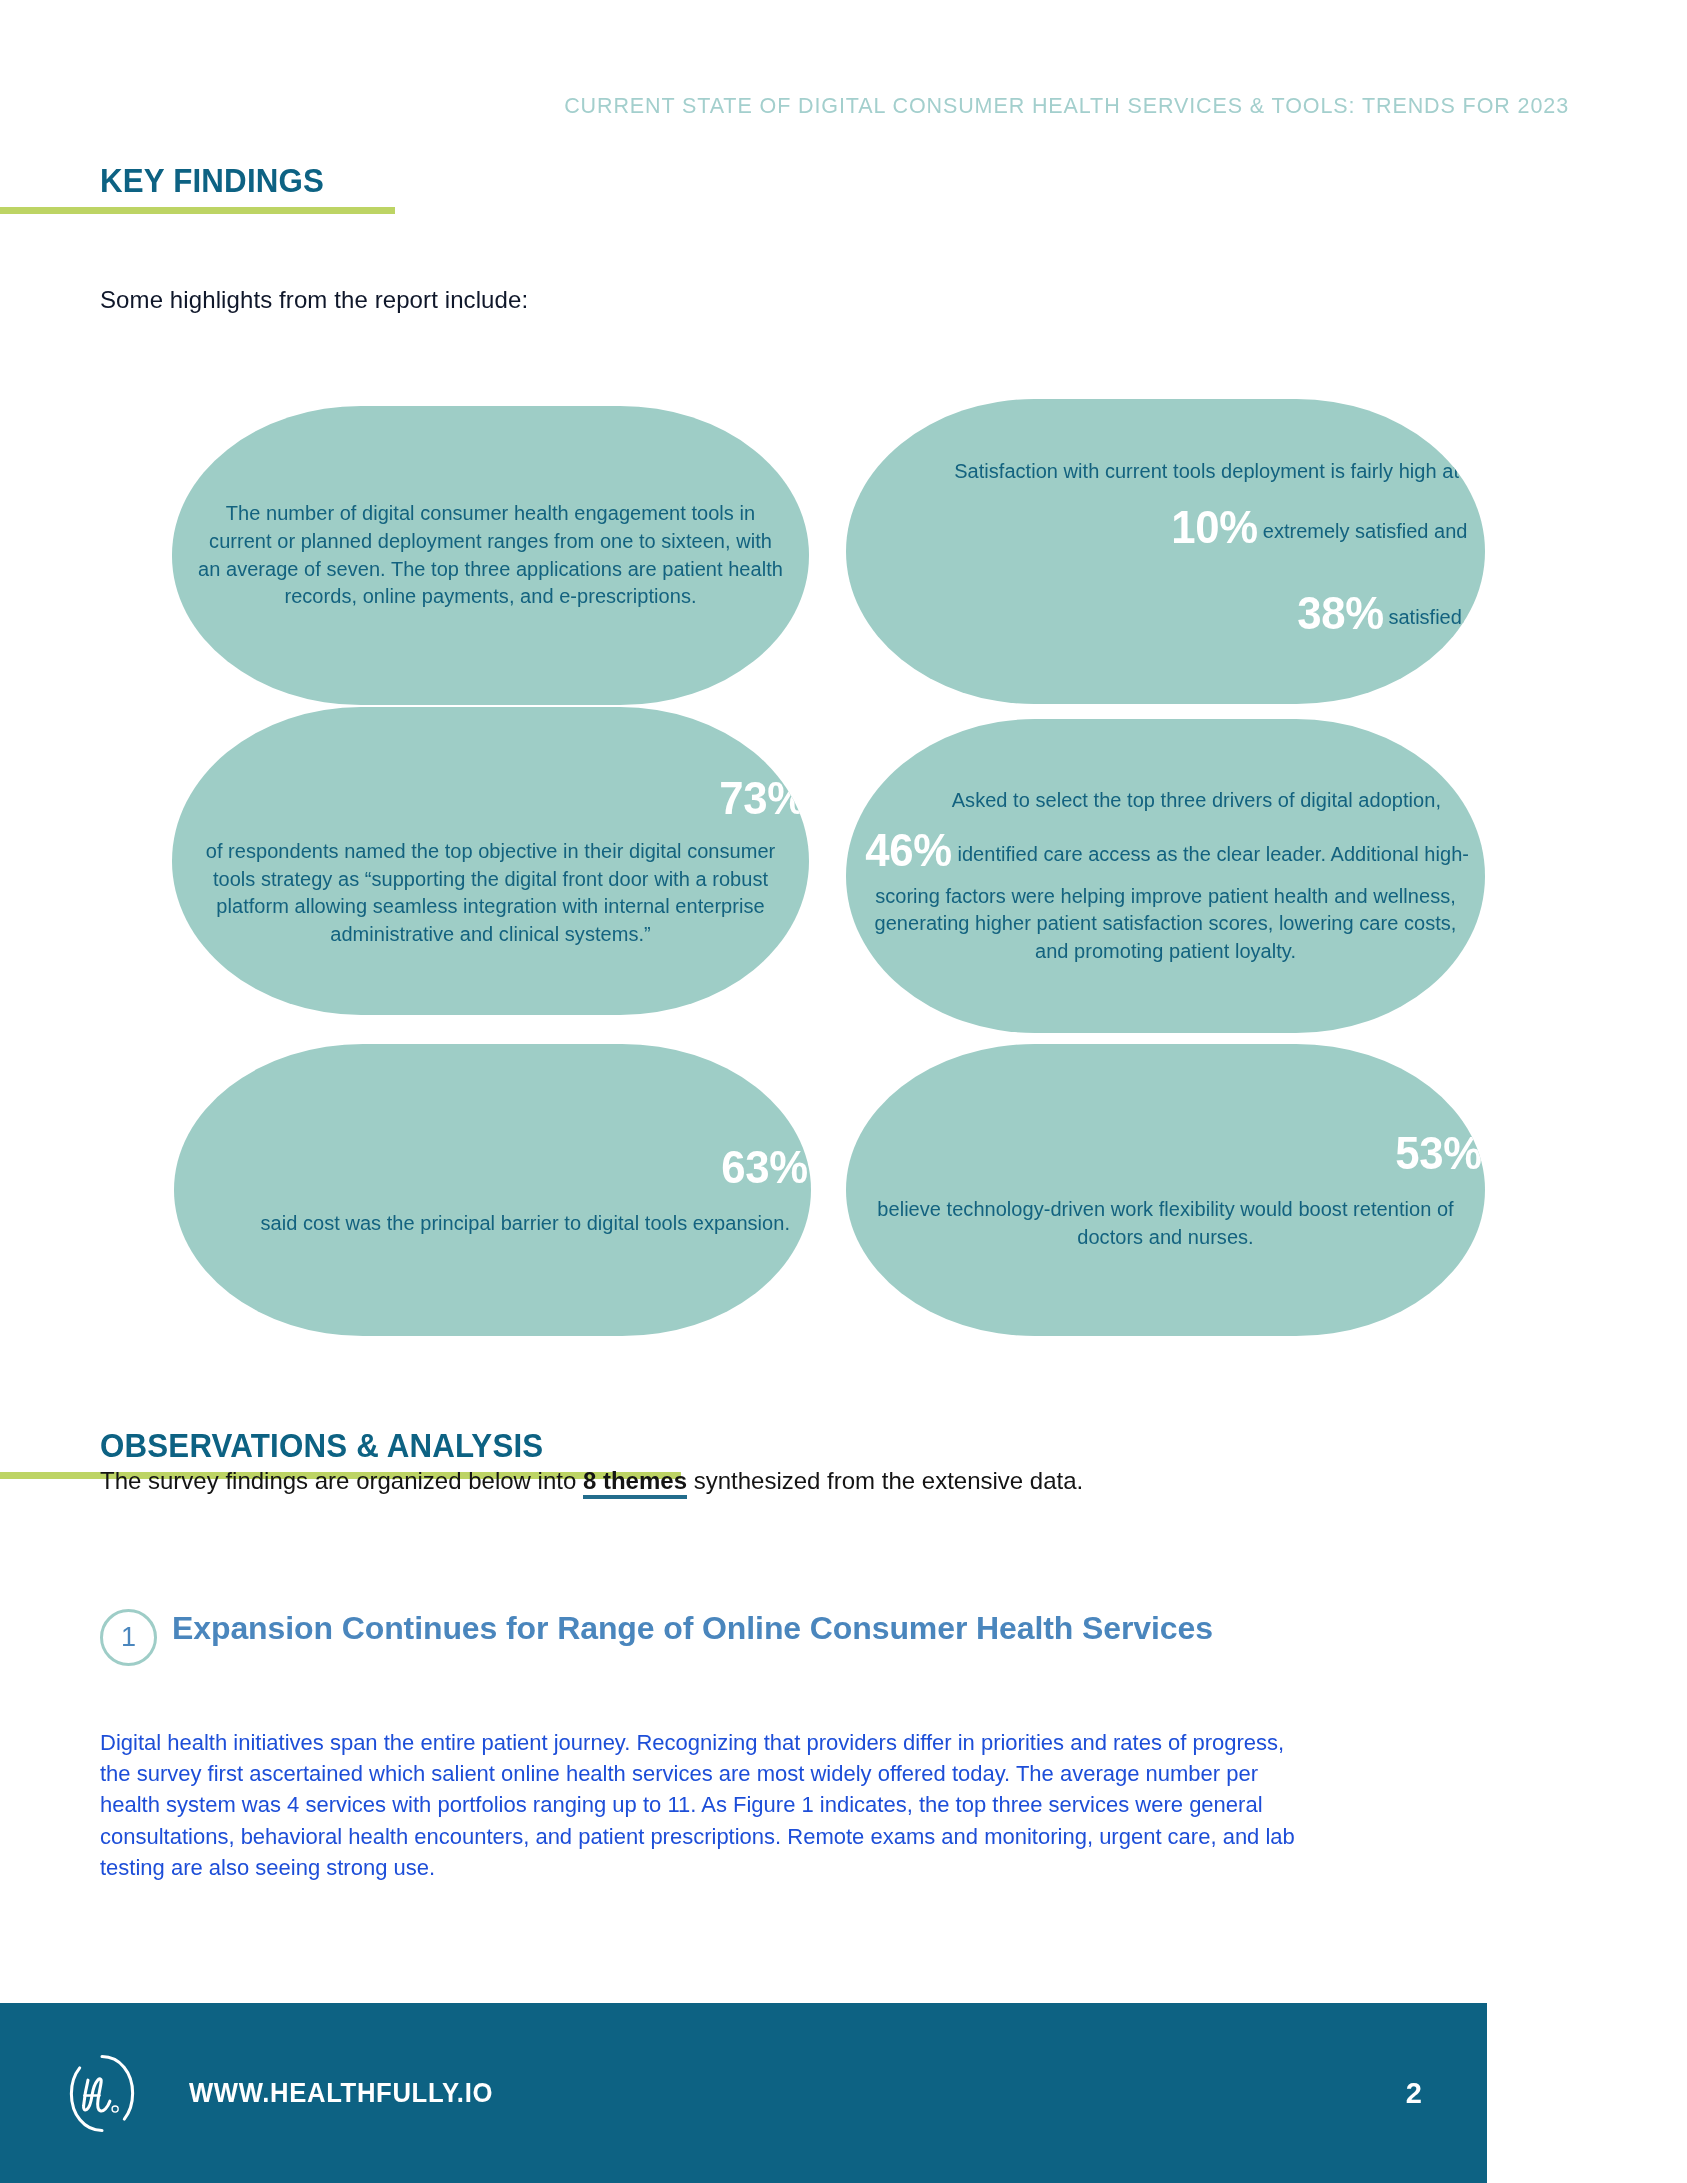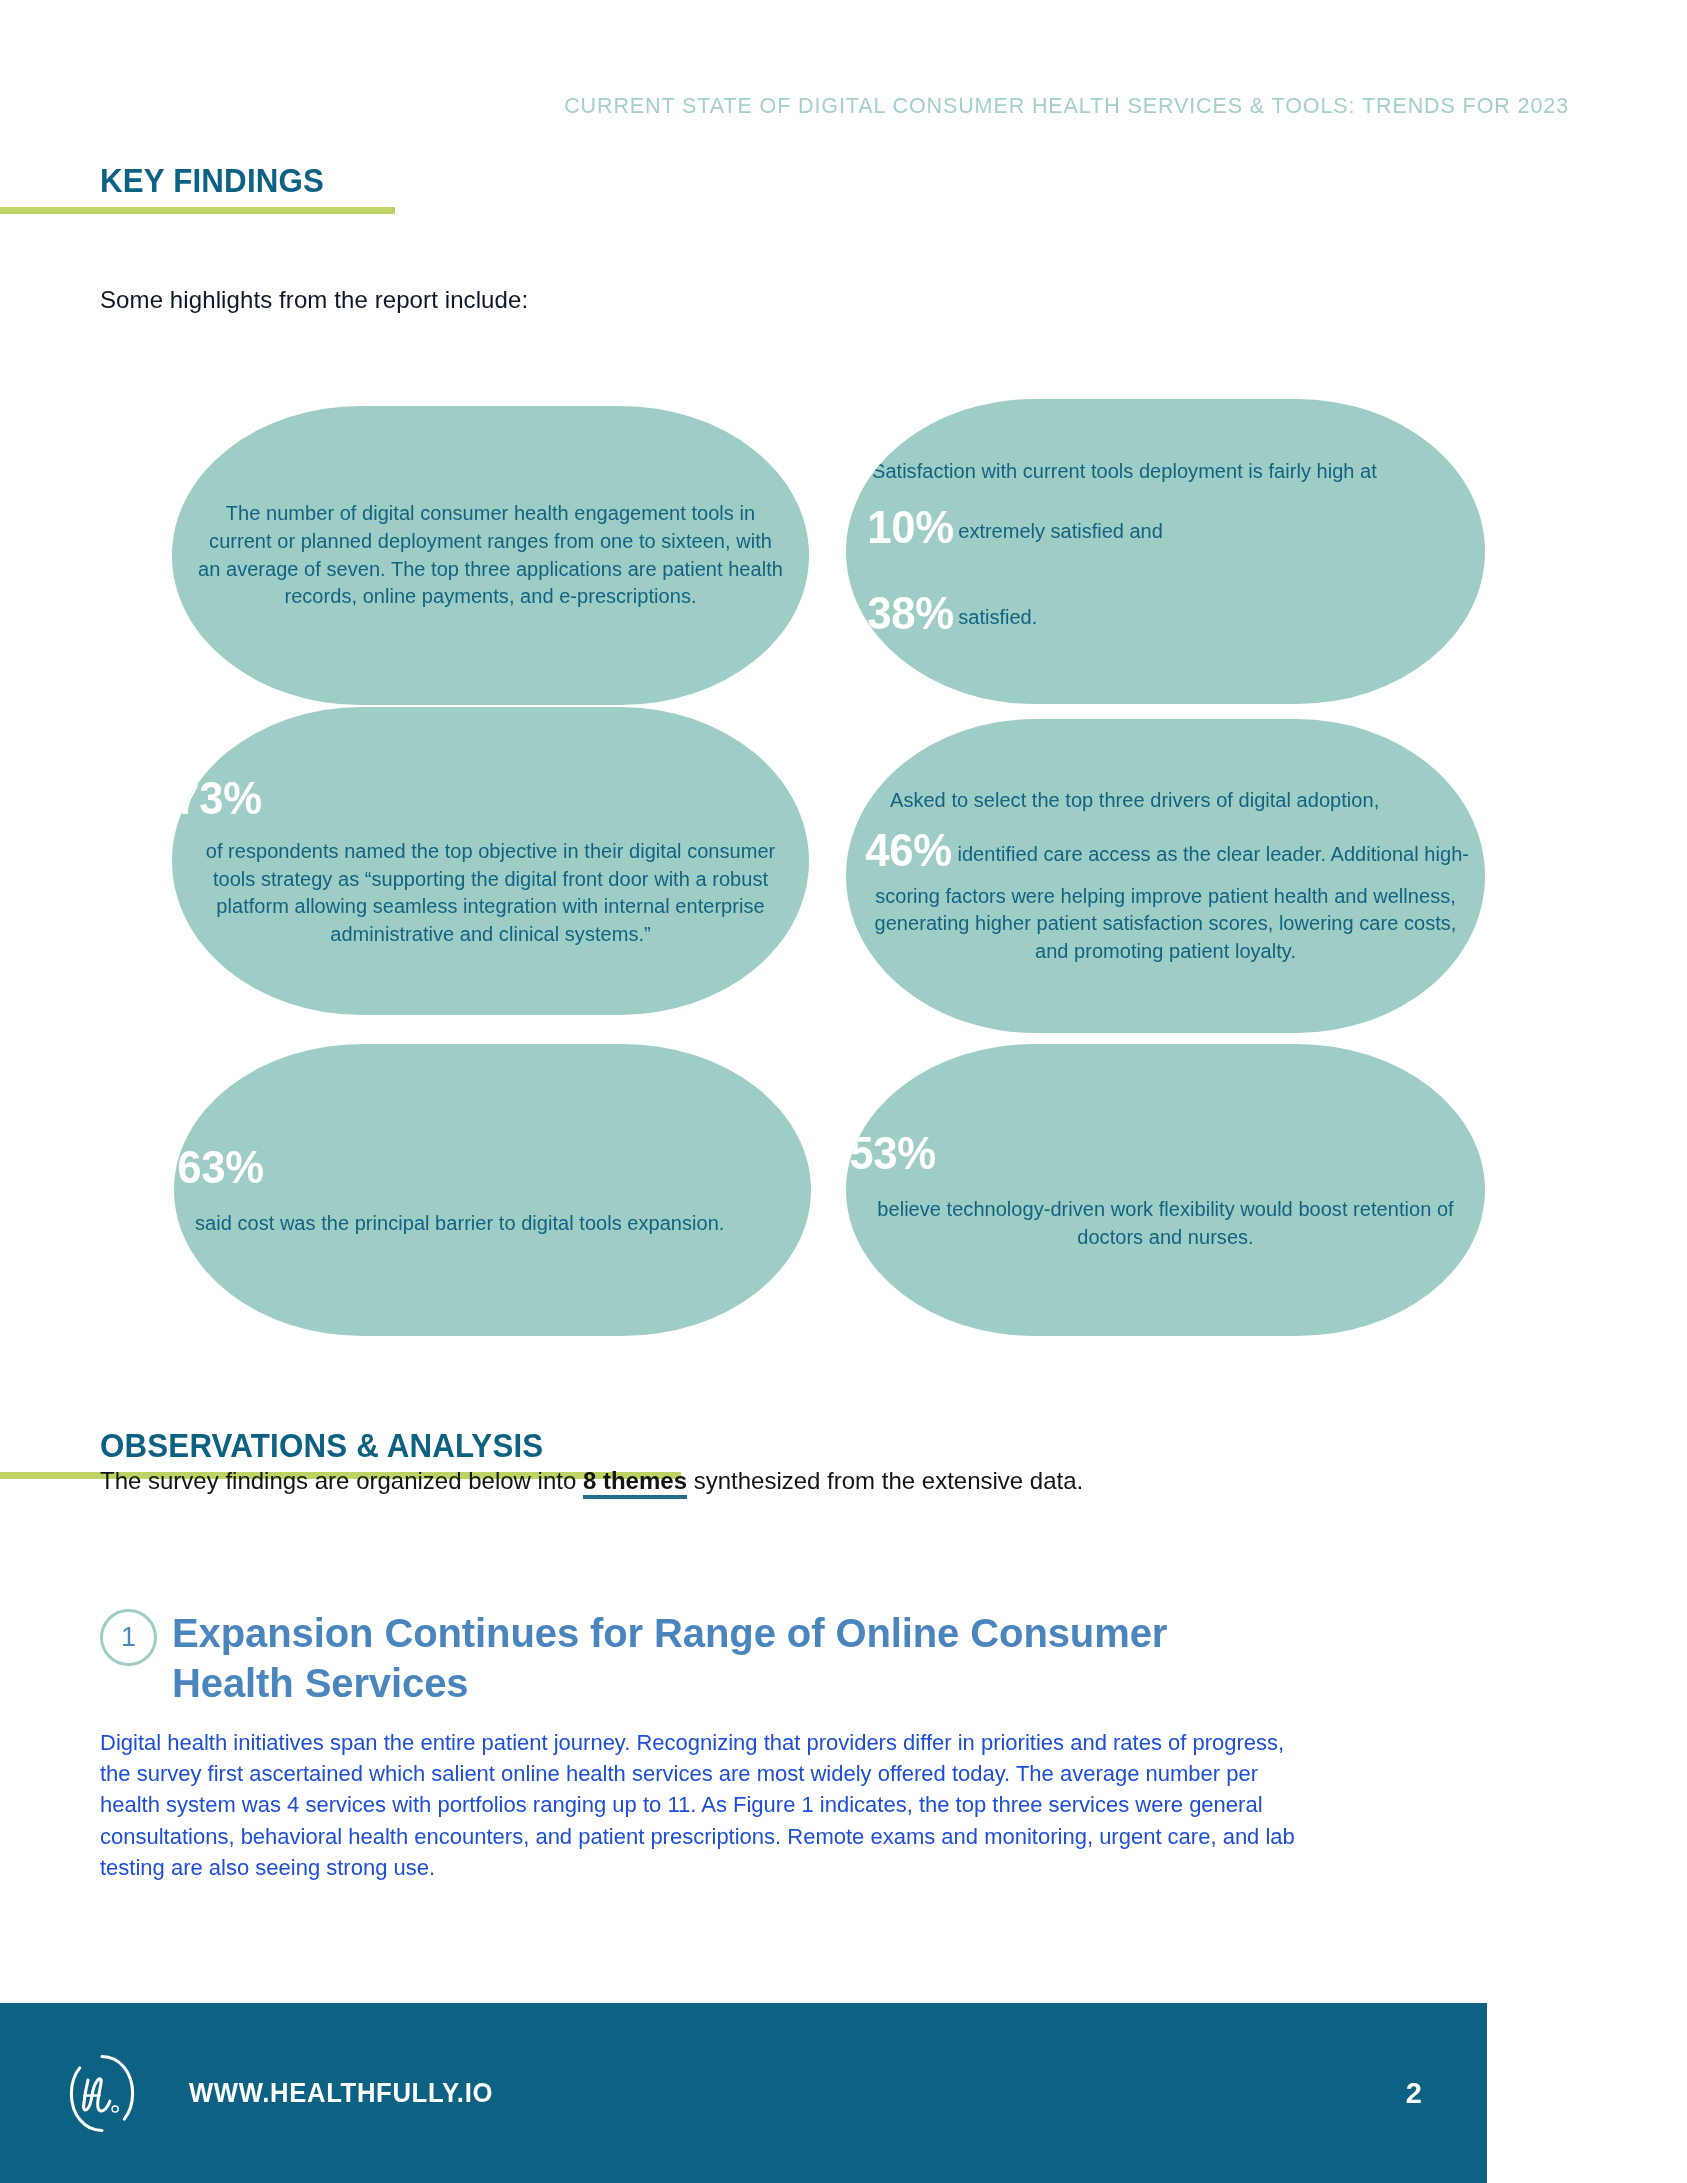--- a/index.html
+++ b/index.html
@@ -64,21 +64,21 @@
     left: 172px;
     top: 406px;
     width: 1318px;
   }
   .pill {
     position: absolute;
     background: #9ecdc6;
     box-sizing: border-box;
     display: flex;
     flex-direction: column;
-    align-items: flex-start;
+    align-items: flex-end;
     justify-content: center;
     text-align: center;
     color: #13627f;
     overflow: hidden;
   }
   .pill-body {
     font-size: 20px;
     line-height: 1.38;
     letter-spacing: 0.04px;
     padding: 0 24px;
@@ -141,21 +141,21 @@
     border-radius: 50%;
     display: flex;
     align-items: center;
     justify-content: center;
     font-size: 27px;
     color: #4a86bd;
     font-weight: 400;
     margin-top: 0.9px;
   }
   .theme-title {
-    font-size: 40px;
+    font-size: 32px;
     font-weight: 700;
     color: #4a86bd;
     line-height: 1.26;
     letter-spacing: -0.1px;
   }
 
   .theme-para {
     position: absolute;
     left: 100px;
     top: 1727px;

